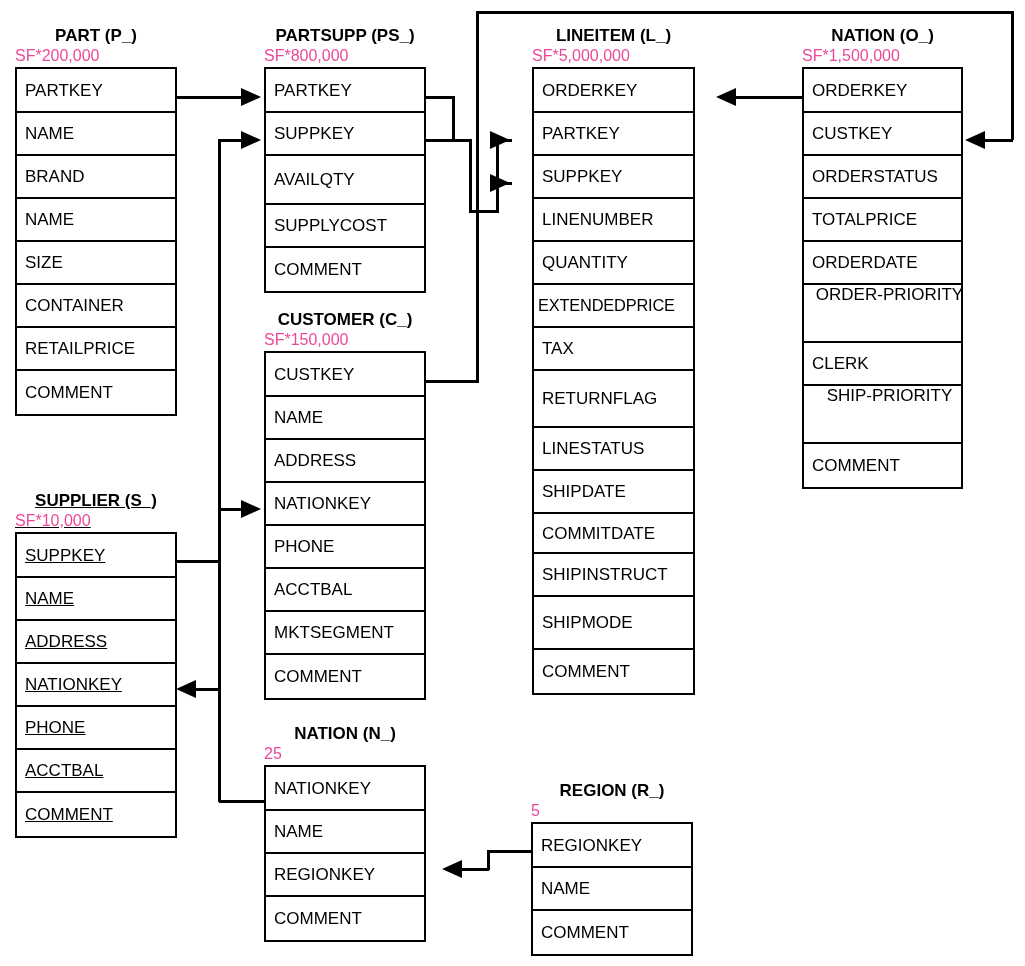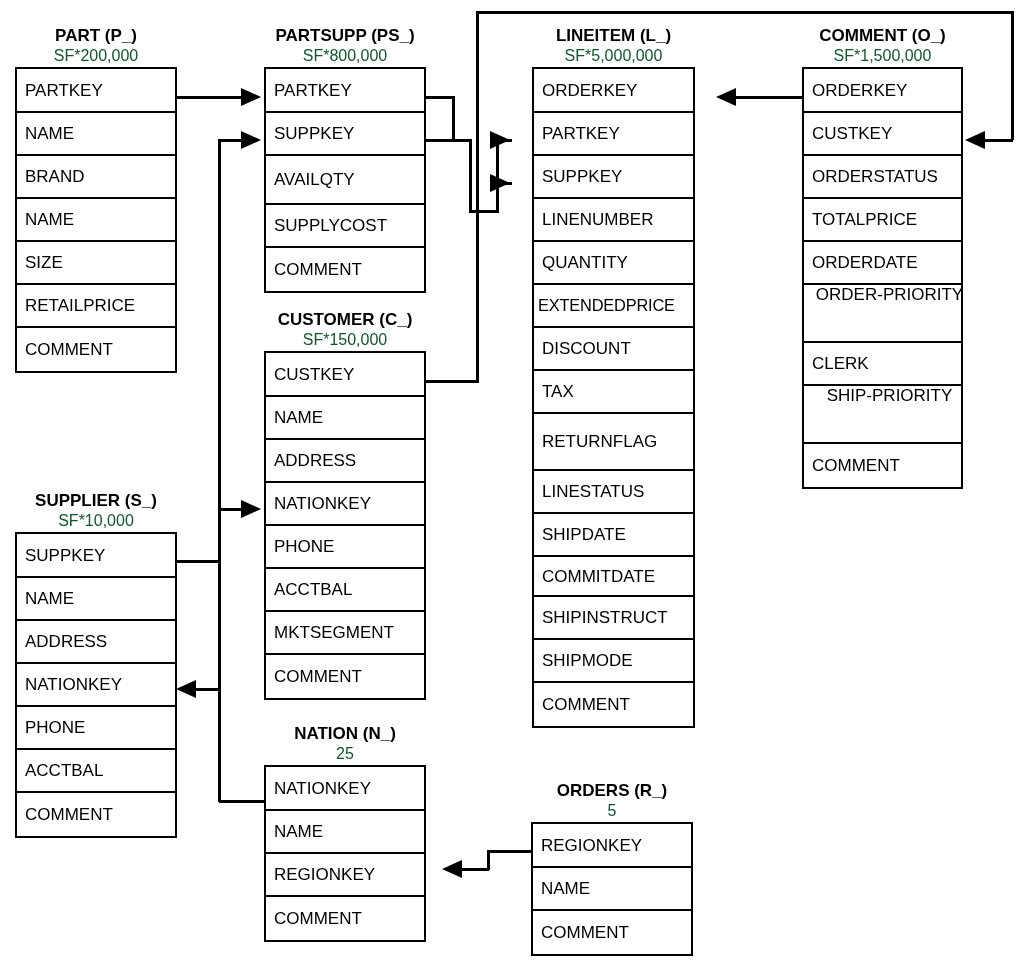--- a/index.html
+++ b/index.html
@@ -19,23 +19,23 @@
   .tbl{position:absolute;}
   .tbl-title{
     text-align:center;
     font-weight:bold;
     font-size:17px;
     color:#000;
     line-height:20px;
     white-space:nowrap;
   }
   .tbl-card{
-    text-align:center;
+    text-align:left;
     font-size:16px;
-    color:#14532d;
+    color:#ec4899;
     line-height:19px;
     white-space:nowrap;
   }
   .tbl-box{
     border:2.5px solid #000;
     background:#fff;
     box-sizing:border-box;
     margin-top:2px;
   }
   .fld{
@@ -80,20 +80,21 @@
 
   <div class="tbl" id="t-part" style="left:15px;top:26px;width:162px;">
     <div class="tbl-title">PART (P_)</div>
     <div class="tbl-card">SF*200,000</div>
     <div class="tbl-box">
       <div class="fld" style="height:44px">PARTKEY</div>
       <div class="fld" style="height:43px">NAME</div>
       <div class="fld" style="height:43px">BRAND</div>
       <div class="fld" style="height:43px">NAME</div>
       <div class="fld" style="height:43px">SIZE</div>
+      <div class="fld" style="height:43px">CONTAINER</div>
       <div class="fld" style="height:43px">RETAILPRICE</div>
       <div class="fld" style="height:43px">COMMENT</div>
     </div>
   </div>
 
   <div class="tbl" id="t-partsupp" style="left:264px;top:26px;width:162px;">
     <div class="tbl-title">PARTSUPP (PS_)</div>
     <div class="tbl-card">SF*800,000</div>
     <div class="tbl-box">
       <div class="fld" style="height:44px">PARTKEY</div>
@@ -107,34 +108,33 @@
   <div class="tbl" id="t-lineitem" style="left:532px;top:26px;width:163px;">
     <div class="tbl-title">LINEITEM (L_)</div>
     <div class="tbl-card">SF*5,000,000</div>
     <div class="tbl-box">
       <div class="fld" style="height:44px">ORDERKEY</div>
       <div class="fld" style="height:43px">PARTKEY</div>
       <div class="fld" style="height:43px">SUPPKEY</div>
       <div class="fld" style="height:43px">LINENUMBER</div>
       <div class="fld" style="height:43px">QUANTITY</div>
       <div class="fld tight" style="height:43px">EXTENDEDPRICE</div>
-      <div class="fld" style="height:43px">DISCOUNT</div>
       <div class="fld" style="height:43px">TAX</div>
       <div class="fld" style="height:57px">RETURNFLAG</div>
       <div class="fld" style="height:43px">LINESTATUS</div>
       <div class="fld" style="height:43px">SHIPDATE</div>
       <div class="fld" style="height:40px">COMMITDATE</div>
       <div class="fld" style="height:43px">SHIPINSTRUCT</div>
-      <div class="fld" style="height:43px">SHIPMODE</div>
+      <div class="fld" style="height:53px">SHIPMODE</div>
       <div class="fld" style="height:43px">COMMENT</div>
     </div>
   </div>
 
   <div class="tbl" id="t-orders" style="left:802px;top:26px;width:161px;">
-    <div class="tbl-title">COMMENT (O_)</div>
+    <div class="tbl-title">NATION (O_)</div>
     <div class="tbl-card">SF*1,500,000</div>
     <div class="tbl-box">
       <div class="fld" style="height:44px">ORDERKEY</div>
       <div class="fld" style="height:43px">CUSTKEY</div>
       <div class="fld" style="height:43px">ORDERSTATUS</div>
       <div class="fld" style="height:43px">TOTALPRICE</div>
       <div class="fld" style="height:43px">ORDERDATE</div>
       <div class="fld two" style="height:58px"><div>ORDER-</div><div>PRIORITY</div></div>
       <div class="fld" style="height:43px">CLERK</div>
       <div class="fld two" style="height:58px"><div>SHIP-</div><div>PRIORITY</div></div>
@@ -150,21 +150,21 @@
       <div class="fld" style="height:43px">NAME</div>
       <div class="fld" style="height:43px">ADDRESS</div>
       <div class="fld" style="height:43px">NATIONKEY</div>
       <div class="fld" style="height:43px">PHONE</div>
       <div class="fld" style="height:43px">ACCTBAL</div>
       <div class="fld" style="height:43px">MKTSEGMENT</div>
       <div class="fld" style="height:43px">COMMENT</div>
     </div>
   </div>
 
-  <div class="tbl" id="t-supplier" style="left:15px;top:491px;width:162px;">
+  <div class="tbl" id="t-supplier" style="left:15px;top:491px;width:162px;text-decoration:underline;">
     <div class="tbl-title">SUPPLIER (S_)</div>
     <div class="tbl-card">SF*10,000</div>
     <div class="tbl-box">
       <div class="fld" style="height:44px">SUPPKEY</div>
       <div class="fld" style="height:43px">NAME</div>
       <div class="fld" style="height:43px">ADDRESS</div>
       <div class="fld" style="height:43px">NATIONKEY</div>
       <div class="fld" style="height:43px">PHONE</div>
       <div class="fld" style="height:43px">ACCTBAL</div>
       <div class="fld" style="height:43px">COMMENT</div>
@@ -176,21 +176,21 @@
     <div class="tbl-card">25</div>
     <div class="tbl-box">
       <div class="fld" style="height:44px">NATIONKEY</div>
       <div class="fld" style="height:43px">NAME</div>
       <div class="fld" style="height:43px">REGIONKEY</div>
       <div class="fld" style="height:43px">COMMENT</div>
     </div>
   </div>
 
   <div class="tbl" id="t-region" style="left:531px;top:781px;width:162px;">
-    <div class="tbl-title">ORDERS (R_)</div>
+    <div class="tbl-title">REGION (R_)</div>
     <div class="tbl-card">5</div>
     <div class="tbl-box">
       <div class="fld" style="height:44px">REGIONKEY</div>
       <div class="fld" style="height:43px">NAME</div>
       <div class="fld" style="height:43px">COMMENT</div>
     </div>
   </div>
 
   <div class="ln hl" style="left:177px;top:96px;width:65px;"></div>
   <div class="arw arw-r" style="left:241px;top:88px;"></div>

